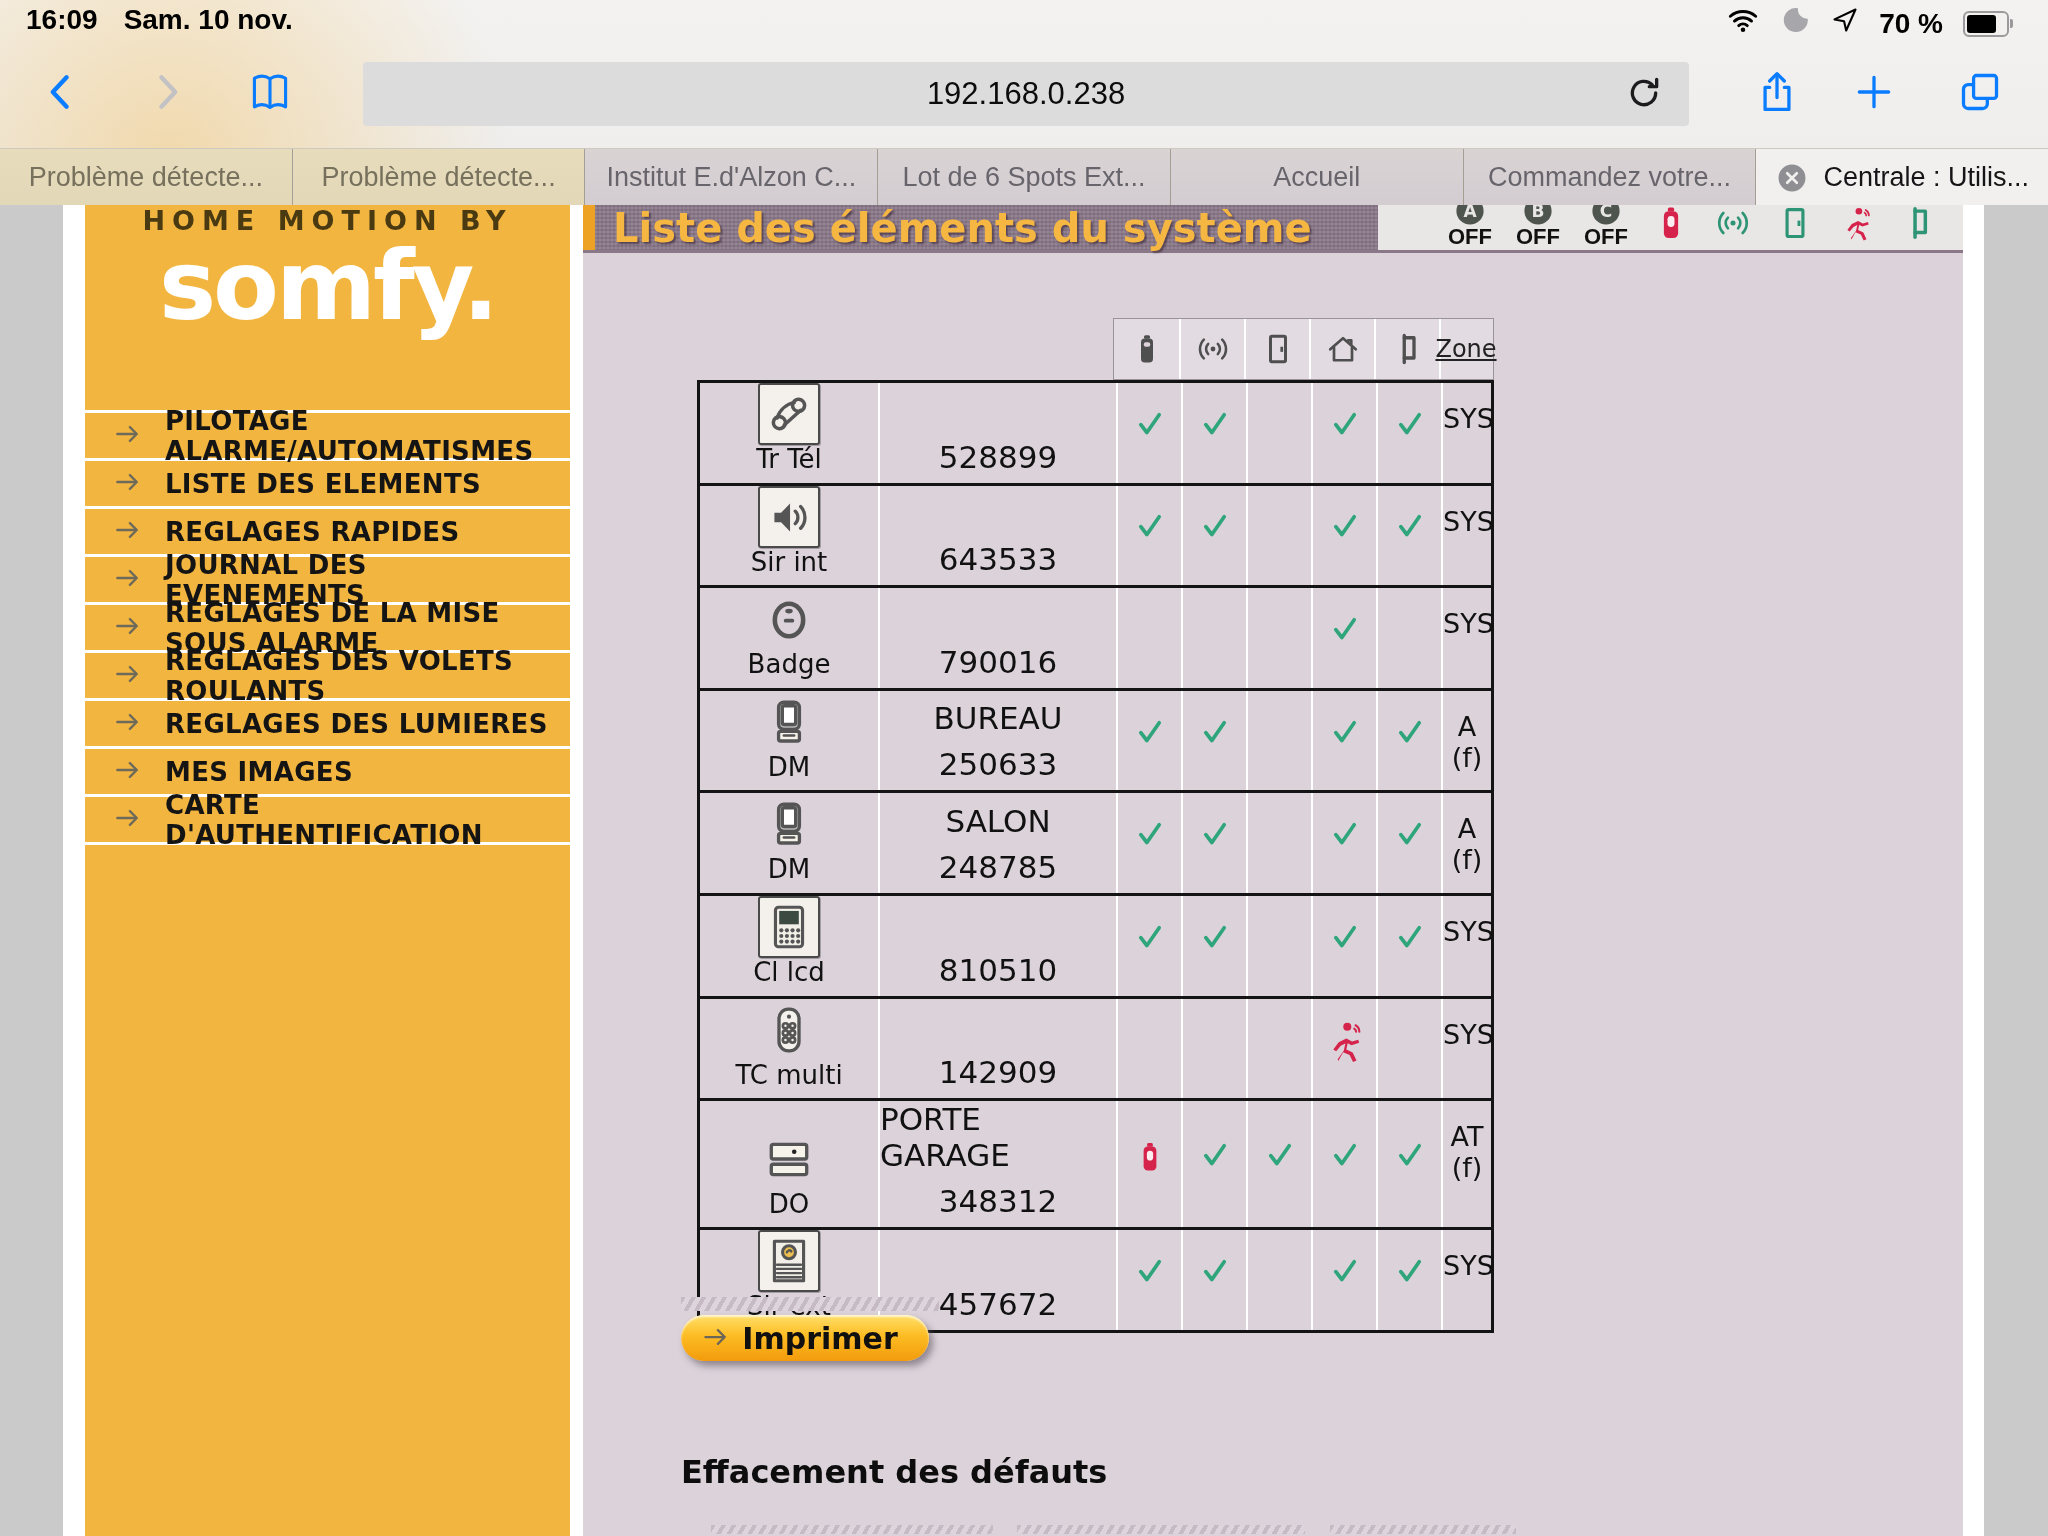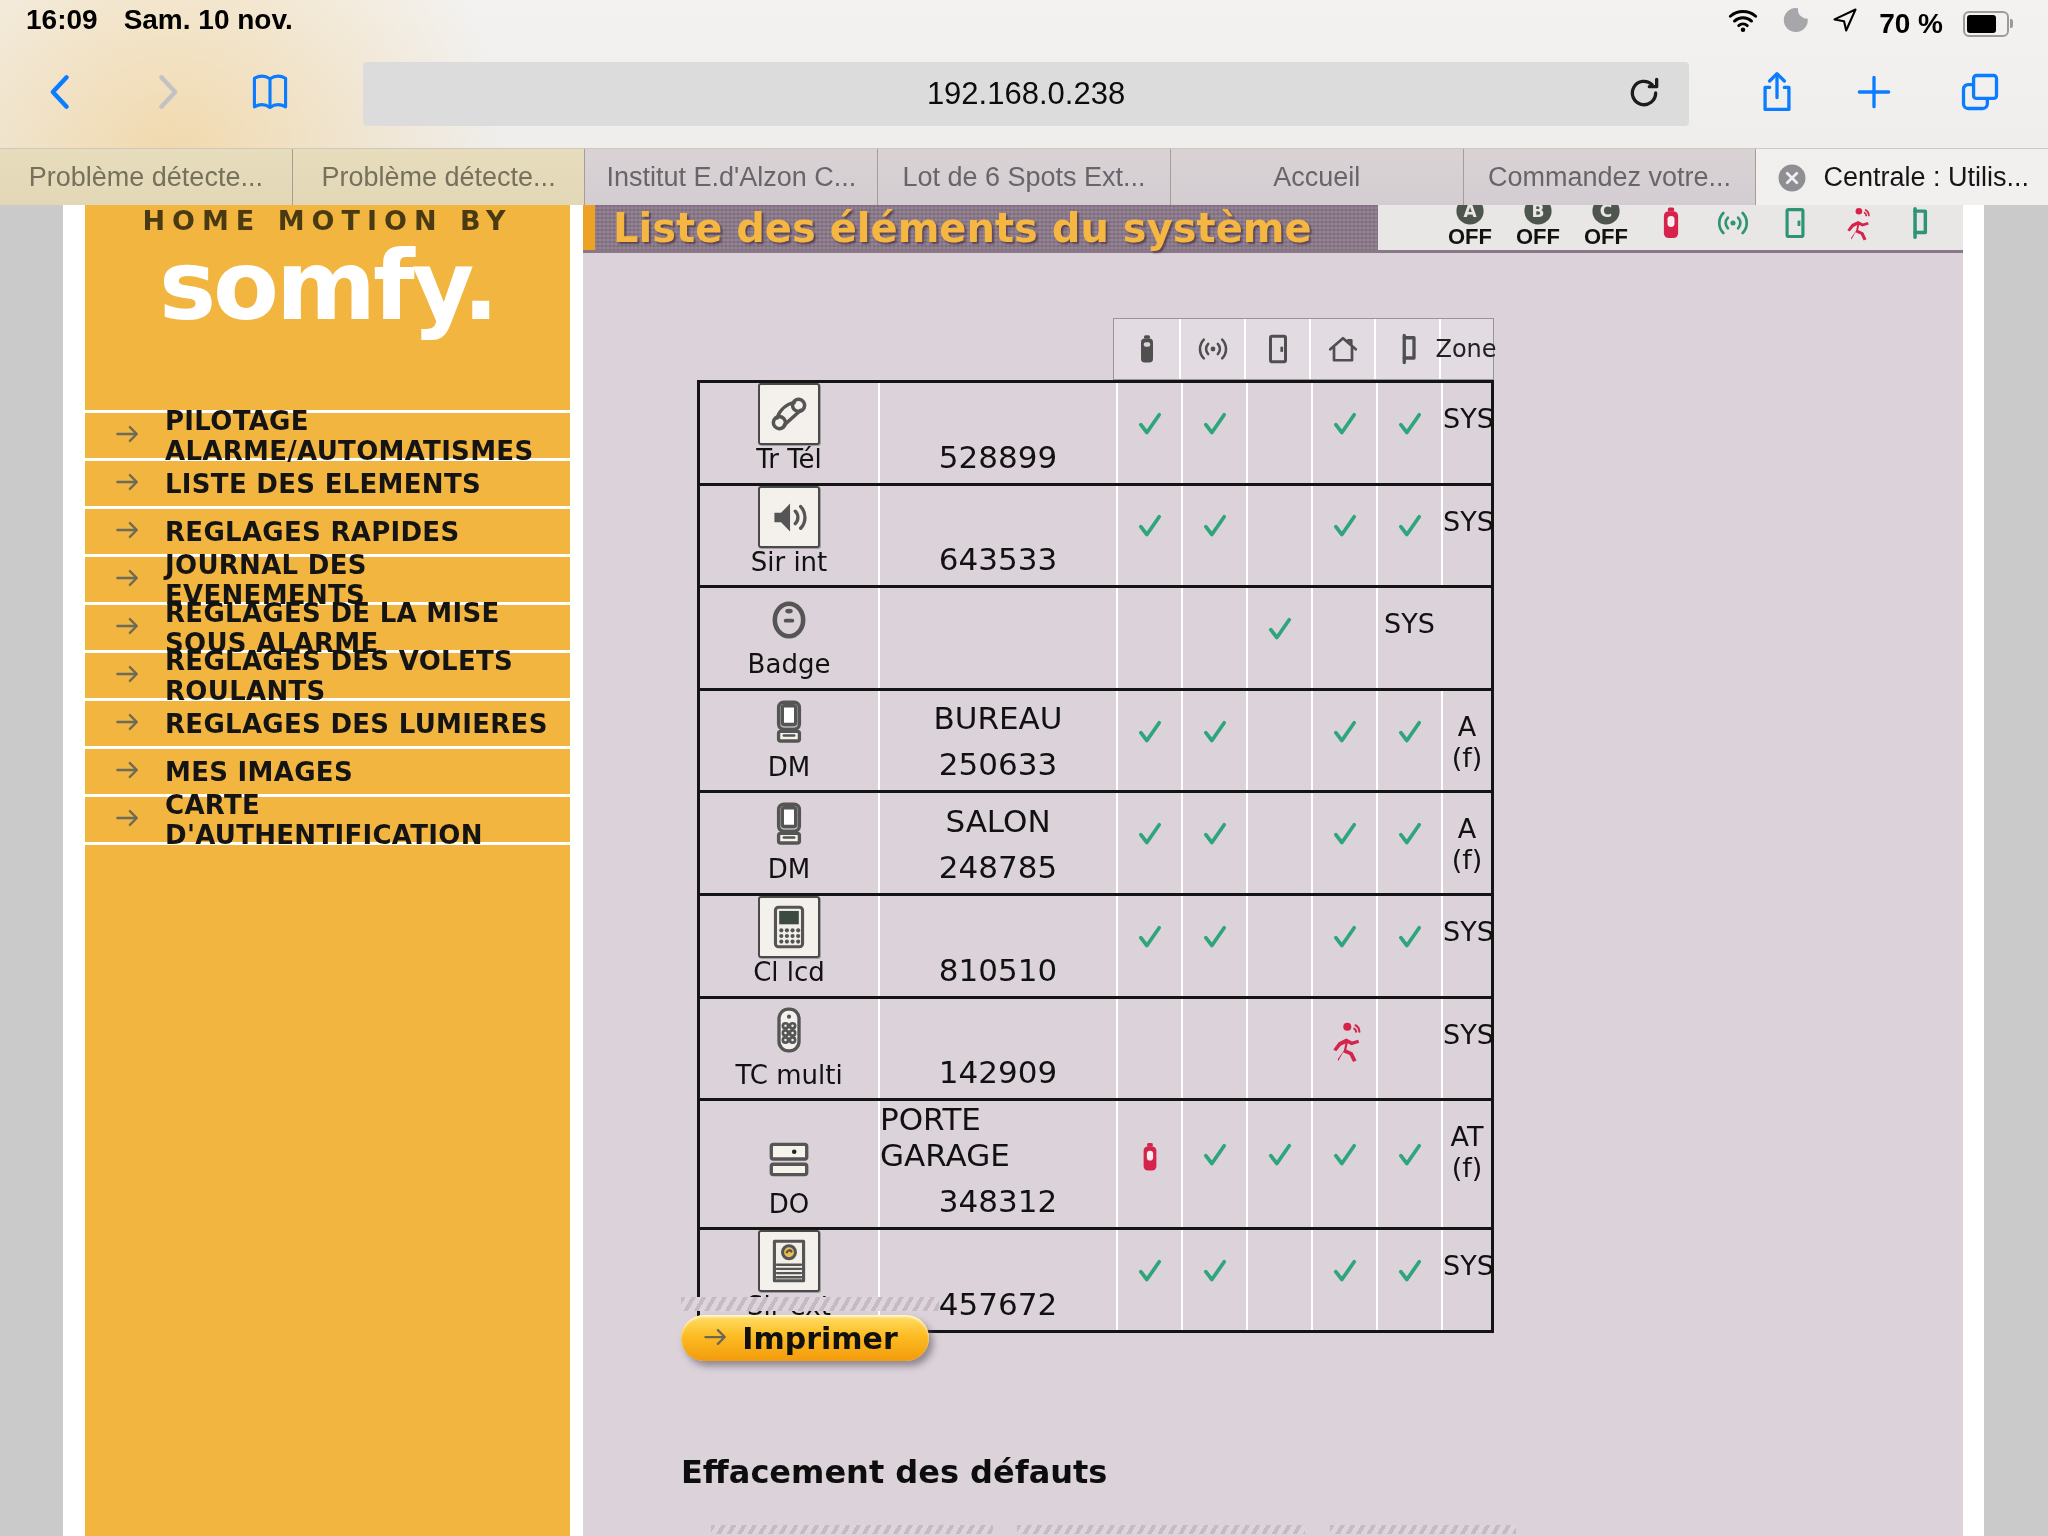--- a/index.html
+++ b/index.html
@@ -69,21 +69,21 @@
   .abar-ic{display:flex;align-items:center;padding-bottom:6px;}
   .abar-ic svg{width:38px;height:38px;}
   .ic-green{color:#2e9476;} .ic-red{color:#d6234b;}
   
   .tz{position:absolute;left:114px;top:113px;}
   .hdr-row{display:grid;grid-template-columns:65px 65px 65px 65px 65px 52px;
      margin-left:416px;border:1px solid #9a939a;background:#e3dbe2;height:60px;}
   .hdr-cell{display:flex;align-items:center;justify-content:center;color:#4f4f4f;}
   .hdr-cell+.hdr-cell{border-left:2px solid #fff;}
   .hdr-cell svg{width:36px;height:36px;}
-  .hdr-zone{font-size:24px;color:#222;}
+  .hdr-zone{font-size:24px;color:#222;text-decoration:underline;}
   
   .table{width:791px;border:3px solid #141414;background:#dbd2da;}
   .trow{display:grid;grid-template-columns:178px 238px 65px 65px 65px 65px 65px 1fr;min-height:98px;}
   .trow+.trow{border-top:3px solid #141414;}
   .tc{border-left:2px solid #fff;position:relative;}
   .tc:first-child{border-left:none;}
   .cell-icon{display:flex;flex-direction:column;align-items:center;justify-content:flex-end;padding-bottom:9px;}
   .cell-icon .dlabel{font-size:26px;color:#111;line-height:1.1;}
   .dev-box{width:58px;height:58px;background:#f4f1ec;border:2px solid #4a4a4a;border-radius:3px;
      display:flex;align-items:center;justify-content:center;box-shadow:1px 1px 0 rgba(0,0,0,.25);}
@@ -485,20 +485,23 @@
               <div class="tc cell-icon">
                 <div class="dev-free">
                   <svg viewBox="0 0 24 24" fill="none" stroke="currentColor" stroke-linecap="round" stroke-linejoin="round" stroke-width="2.2">
                     <ellipse cx="12" cy="12.5" rx="6.8" ry="7.8"></ellipse>
                     <path d="M10.4 12.8h3.2" stroke-width="1.8"></path>
                     <ellipse cx="12" cy="8.2" rx="1.8" ry="1.1" fill="currentColor" stroke="none"></ellipse>
                   </svg>
                 </div>
                 <div class="dlabel">Badge</div>
               </div>
+              <div class="tc cell-name">
+                <div>790016</div>
+              </div>
               <div class="tc cell-st"></div>
               <div class="tc cell-st"></div>
               <div class="tc cell-st"></div>
               <div class="tc cell-st">
                 <svg class="ck" viewBox="0 0 24 24" fill="none" stroke="currentColor" stroke-linecap="round" stroke-linejoin="round" stroke-width="2.6">
                   <path d="M5.5 12.5l4.3 5.5L18.5 5.5"></path>
                 </svg>
               </div>
               <div class="tc cell-st"></div>
               <div class="tc cell-zone">SYS</div>

